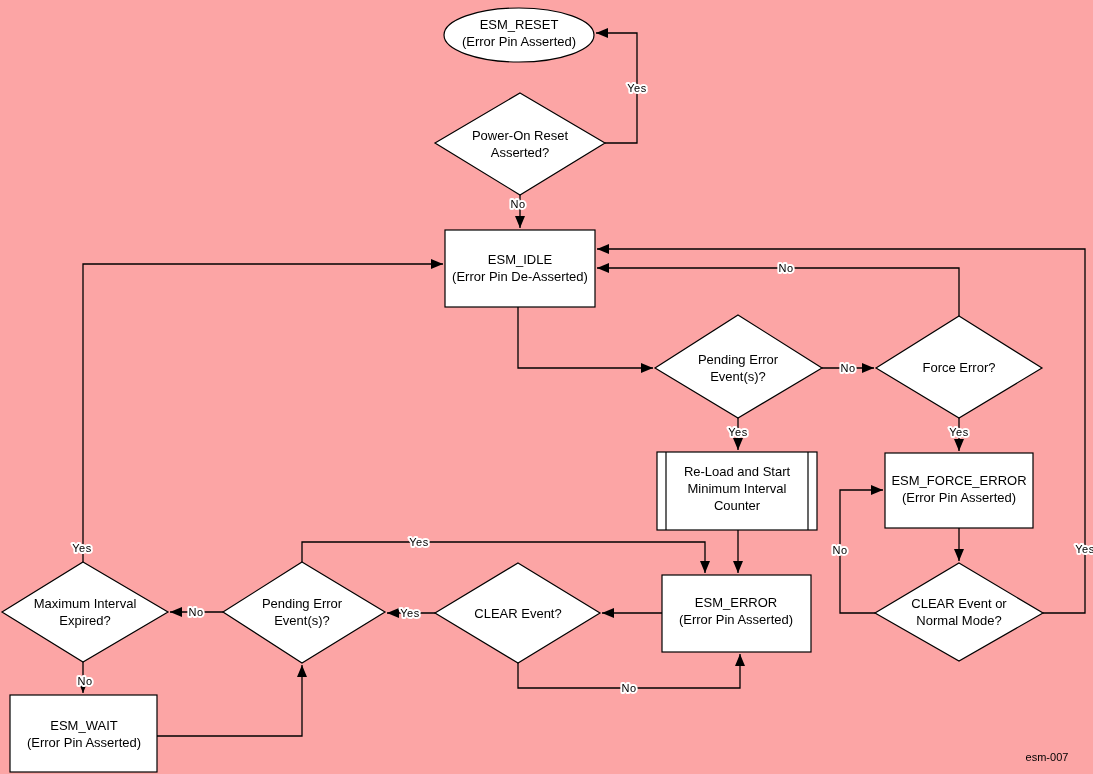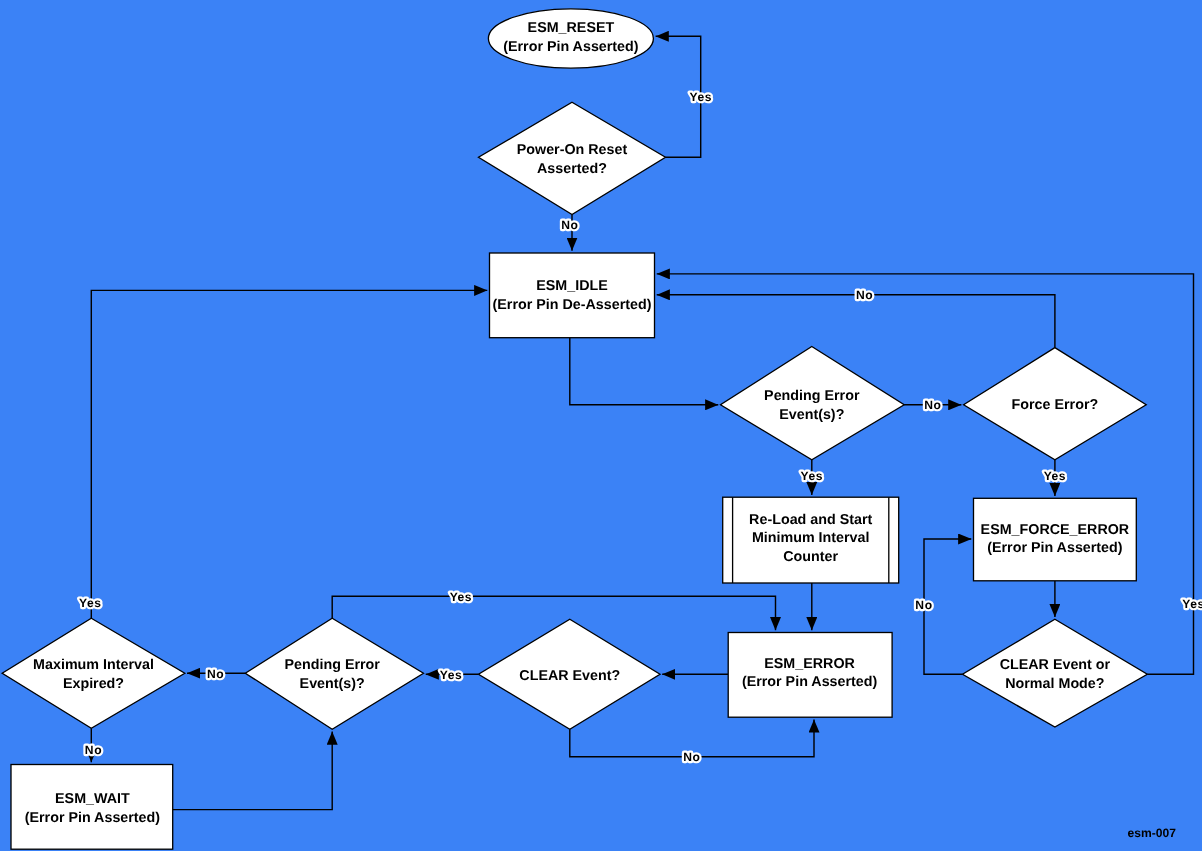--- a/index.html
+++ b/index.html
@@ -1,22 +1,21 @@
 <!DOCTYPE html>
 <html><head>
 <meta charset="utf-8">
 <style>
   html, body { margin: 0; padding: 0; background: #ffffff; }
   #stage {
     position: relative;
     width: 1093px;
     height: 774px;
-    background: #3b82f6;
+    background: #fca5a5;
     font-family: "Liberation Sans", sans-serif;
-    font-weight: bold;
   }
   svg text {
     font-family: "Liberation Sans", sans-serif;
     fill: #000000;
   }
   .node-label {
     font-size: 13px;
     text-anchor: middle;
   }
   .edge-label {

